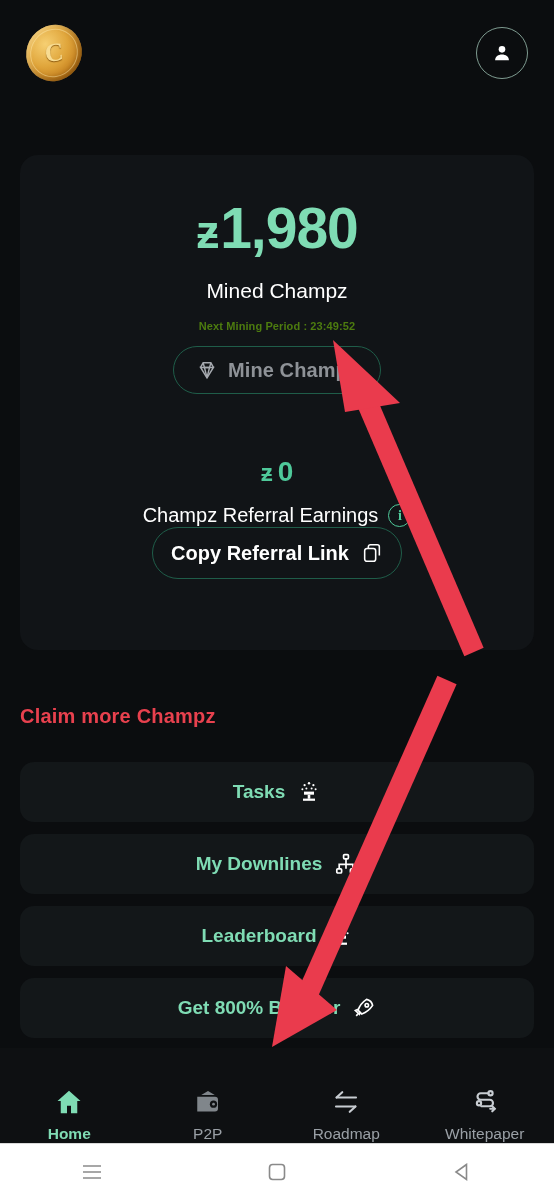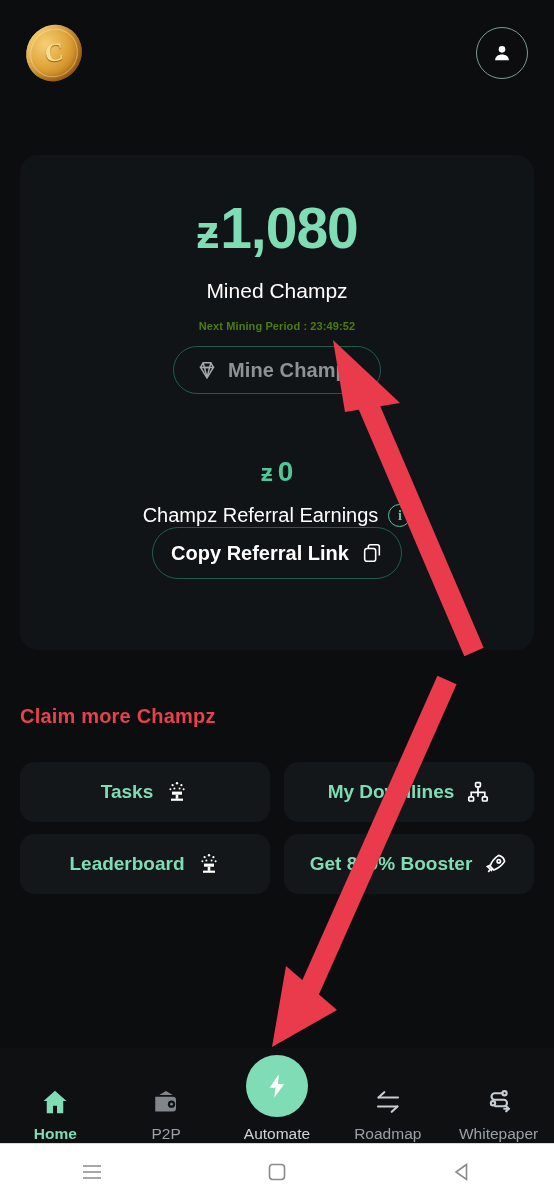--- a/index.html
+++ b/index.html
@@ -104,21 +104,21 @@
   .copy-btn .lbl { font-size:20px; font-weight:bold; color:#ffffff; }
   .copy-btn svg { width:22px; height:22px; stroke:#ffffff; fill:none; stroke-width:1.7; }
 
   
   .claim-title {
     position:absolute; left:20px; top:705px;
     font-size:20px; font-weight:bold; color:#e8414e; letter-spacing:.2px;
   }
   .grid {
     position:absolute; left:20px; top:762px; width:514px;
-    display:grid; grid-template-columns:1fr 1fr; gap:12px 14px;
+    display:grid; grid-template-columns:1fr; gap:12px 14px;
   }
   .tile {
     height:60px; background:#131719; border-radius:14px;
     display:flex; align-items:center; justify-content:center; gap:12px;
     padding:0 12px; cursor:pointer;
   }
   .tile .lbl { font-size:19px; font-weight:bold; color:#7fdcb4; white-space:nowrap; }
   .tile svg { width:24px; height:24px; flex:0 0 auto; }
   .ico-white { stroke:#ffffff; fill:none; stroke-width:1.7; }
   .ico-white-f { fill:#ffffff; }
@@ -172,21 +172,21 @@
       <svg viewBox="0 0 24 24">
         <circle cx="12" cy="8" r="3.6"></circle>
         <path d="M4.5 20c0-4.2 3.4-6.4 7.5-6.4S19.5 15.8 19.5 20z"></path>
       </svg>
     </div>
   </div>
 
   <div class="main-card">
     <div class="balance">
       <span class="sym">ƶ</span>
-      <span>1,080</span>
+      <span>1,980</span>
     </div>
     <div class="mined-label">Mined Champz</div>
     <div class="next-period">Next Mining Period : 23:49:52</div>
 
     <div class="mine-btn">
       <svg viewBox="0 0 24 24">
         <path d="M5 9.2h14L12 20.5 5 9.2z"></path>
         <path d="M5 9.2 7.8 4.2h8.4L19 9.2"></path>
         <path d="M9.2 9.2 12 20.5l2.8-11.3"></path>
         <path d="M7.8 4.2 9.2 9.2h5.6l1.4-5"></path>
@@ -300,28 +300,20 @@
     <div class="nav-item">
       <svg viewBox="0 0 24 24">
         <path d="M6.6 6.4 12 3.2l5.4 3.2z" fill="#80868b"></path>
         <path d="M3.4 7.8h14.2a2.4 2.4 0 0 1 2.4 2.4v7a2.4 2.4 0 0 1-2.4 2.4H3.4z" fill="#80868b"></path>
         <circle cx="16.4" cy="13.7" r="2.9" fill="#0e1012"></circle>
         <circle cx="16.4" cy="13.7" r="1.1" fill="#80868b"></circle>
       </svg>
       <span class="lbl">P2P</span>
     </div>
 
-    <div class="nav-item center">
-      <div class="fab">
-        <svg viewBox="0 0 24 24">
-          <path d="M13.6 2 5.6 13.4h5.1L9.6 22l8.6-11.8h-5.4z"></path>
-        </svg>
-      </div>
-      <span class="lbl">Automate</span>
-    </div>
 
     <div class="nav-item">
       <svg viewBox="0 0 24 24" fill="none" stroke="#c8cdd2" stroke-width="1.7" stroke-linecap="round">
         <path d="M20 8.4H4.6"></path>
           <path d="M9 4.2 4.4 8.4"></path>
         <path d="M4 15.6h15.4"></path>
           <path d="M15 19.8l4.6-4.2"></path>
       </svg>
       <span class="lbl">Roadmap</span>
     </div>

